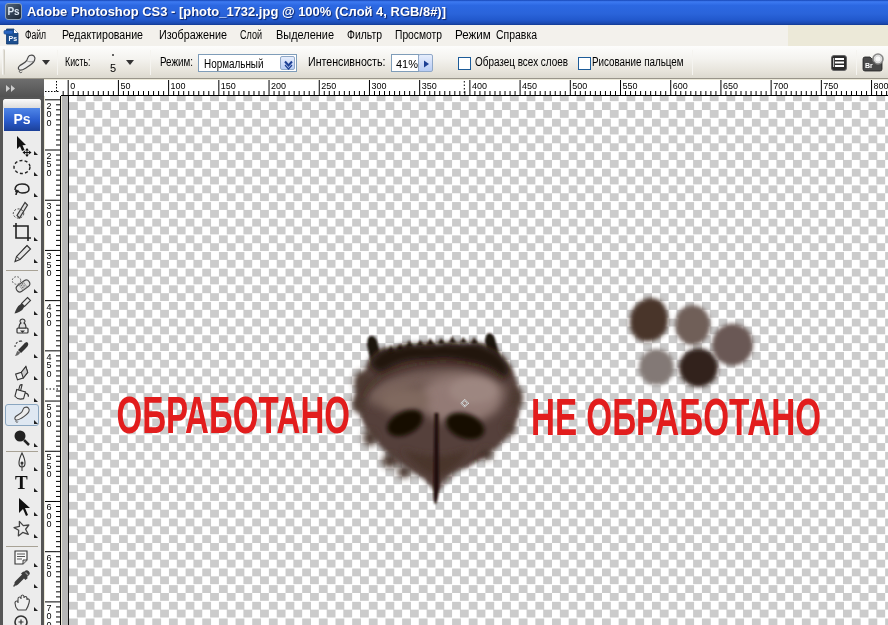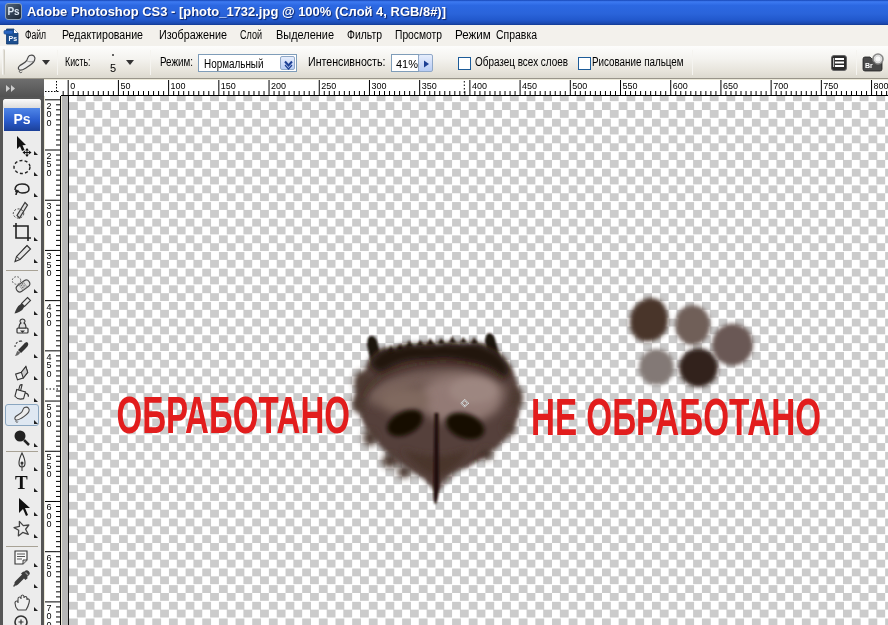--- a/index.html
+++ b/index.html
@@ -14,21 +14,21 @@
   #tb-psicon { left:5px; top:3px; width:17px; height:17px; border-radius:3px;
     background:linear-gradient(135deg,#55687e 0%,#2e3d50 60%,#1c2836 100%);
     border:1px solid #8ea2b8; color:#dce8f4; font-size:10px; font-weight:bold;
     text-align:center; line-height:15px; }
   #tb-title { left:27px; top:4px; color:#fff; font-size:13px; font-weight:bold;
     text-shadow:1px 1px 1px rgba(10,30,90,.9); letter-spacing:0px; white-space:nowrap;
     transform-origin:0 0; }
   .fit { transform-origin:0 50%; white-space:nowrap; }
 
   
-  #menubar { left:0; top:25px; width:888px; height:21px; background:#f3f1ec;
+  #menubar { left:0; top:25px; width:788px; height:21px; background:#f3f1ec;
     border-bottom:1px solid #f3f1ec; }
   .menuitem { position:absolute; top:3px; font-size:12px; color:#000; }
 
   
   #optbar { left:0; top:46px; width:888px; height:33px;
     background:linear-gradient(180deg,#fdfdfc 0%,#f4f3ef 40%,#e6e3da 80%,#dcd9cf 100%);
     border-bottom:1px solid #99958a; }
   .vsep { position:absolute; top:4px; height:25px; width:1px; background:#b5afa0; border-right:1px solid #f5f4f0; }
   .optlabel { position:absolute; font-size:12px; color:#000; }
   .ddtri { position:absolute; width:0; height:0; border-left:4px solid transparent; border-right:4px solid transparent; border-top:5px solid #333; }

